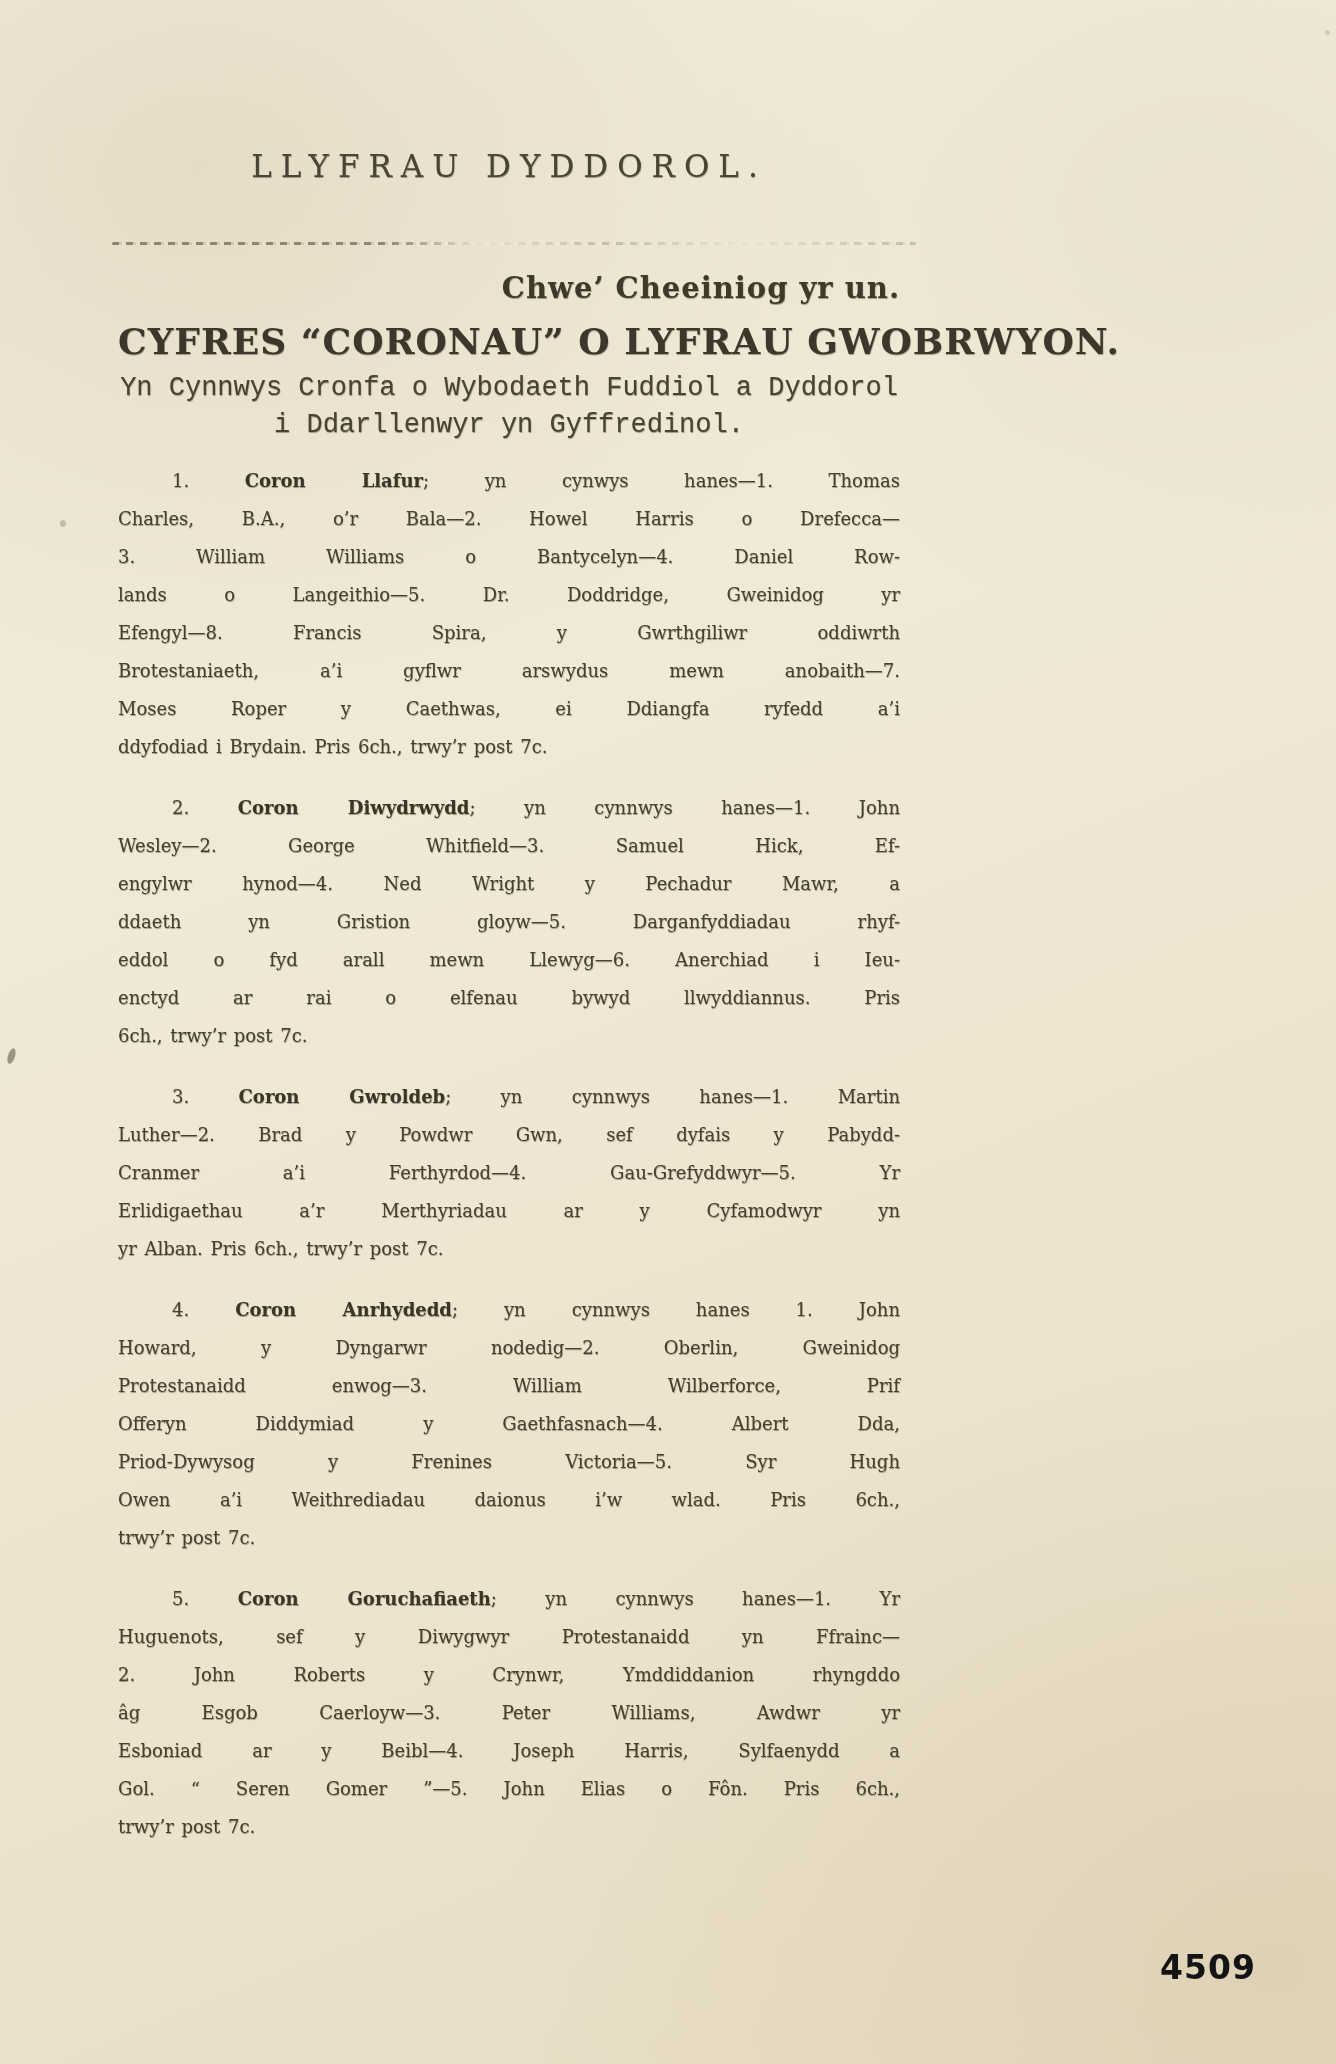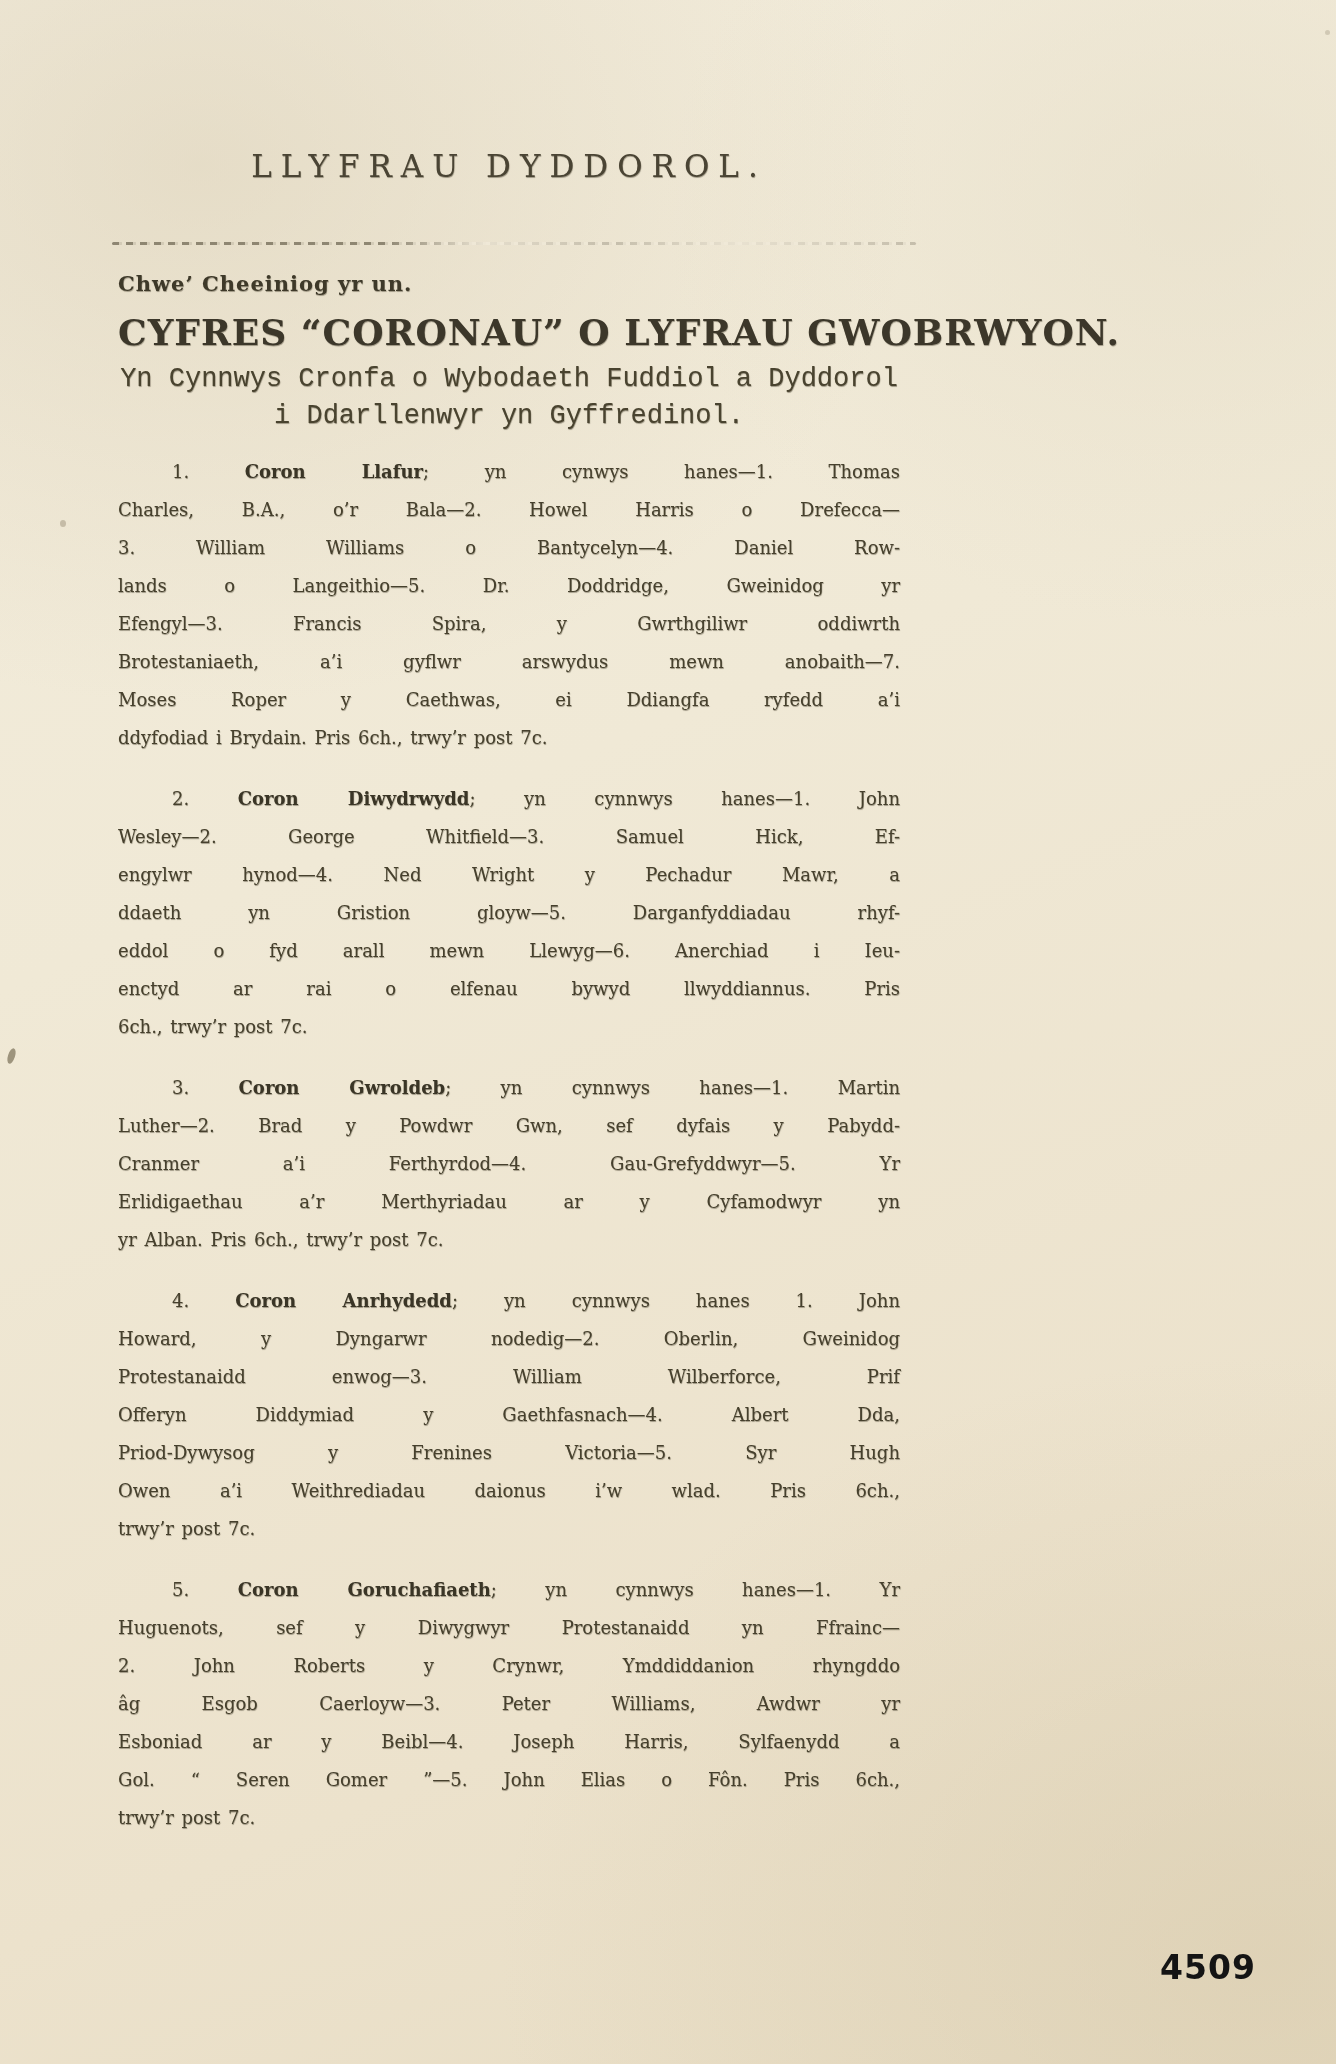--- a/index.html
+++ b/index.html
@@ -33,22 +33,22 @@
     border-radius:2px;
   }
   .rule::after{
     content:"";position:absolute;inset:0;
     background:linear-gradient(90deg,
       rgba(240,233,216,0) 0%, rgba(240,233,216,0) 34%,
       rgba(240,233,216,.9) 46%, rgba(240,233,216,.55) 62%,
       rgba(240,233,216,.92) 78%, rgba(240,233,216,.55) 100%);
   }
   .price-line{
-    margin-top:26px;text-align:left;
-    font-size:21px;font-weight:700;color:#3e3929;letter-spacing:1px;
+    margin-top:26px;text-align:right;
+    font-size:29px;font-weight:700;color:#3e3929;letter-spacing:1px;
   }
   .series-title{
     margin-top:15px;text-align:center;
     font-size:36px;font-weight:700;color:#3c372a;letter-spacing:1px;white-space:nowrap;
   }
   .subtitle-line{
     text-align:center;font-size:27px;color:#49432f;line-height:37px;
   }
   .subtitle-block{margin-top:8px;font-family:Liberation Mono, monospace;}
   .items{margin-top:18px;}
@@ -88,21 +88,21 @@
     <div class="subtitle-block">
       <div class="subtitle-line ink">Yn Cynnwys Cronfa o Wybodaeth Fuddiol a Dyddorol</div>
       <div class="subtitle-line ink">i Ddarllenwyr yn Gyffredinol.</div>
     </div>
     <div class="items" id="items">
         <div class="item">
           <span class="line ink first"><span class="item-num">1.</span> <span class="item-title">Coron Llafur</span><span>; yn cynwys hanes—1. Thomas</span></span>
           <span class="line ink">Charles, B.A., o’r Bala—2. Howel Harris o Drefecca—</span>
           <span class="line ink">3. William Williams o Bantycelyn—4. Daniel Row-</span>
           <span class="line ink">lands o Langeithio—5. Dr. Doddridge, Gweinidog yr</span>
-          <span class="line ink">Efengyl—3. Francis Spira, y Gwrthgiliwr oddiwrth</span>
+          <span class="line ink">Efengyl—8. Francis Spira, y Gwrthgiliwr oddiwrth</span>
           <span class="line ink">Brotestaniaeth, a’i gyflwr arswydus mewn anobaith—7.</span>
           <span class="line ink">Moses Roper y Caethwas, ei Ddiangfa ryfedd a’i</span>
           <span class="line ink last">ddyfodiad i Brydain. Pris 6ch., trwy’r post 7c.</span>
         </div>
         <div class="item">
           <span class="line ink first"><span class="item-num">2.</span> <span class="item-title">Coron Diwydrwydd</span><span>; yn cynnwys hanes—1. John</span></span>
           <span class="line ink">Wesley—2. George Whitfield—3. Samuel Hick, Ef-</span>
           <span class="line ink">engylwr hynod—4. Ned Wright y Pechadur Mawr, a</span>
           <span class="line ink">ddaeth yn Gristion gloyw—5. Darganfyddiadau rhyf-</span>
           <span class="line ink">eddol o fyd arall mewn Llewyg—6. Anerchiad i Ieu-</span>

